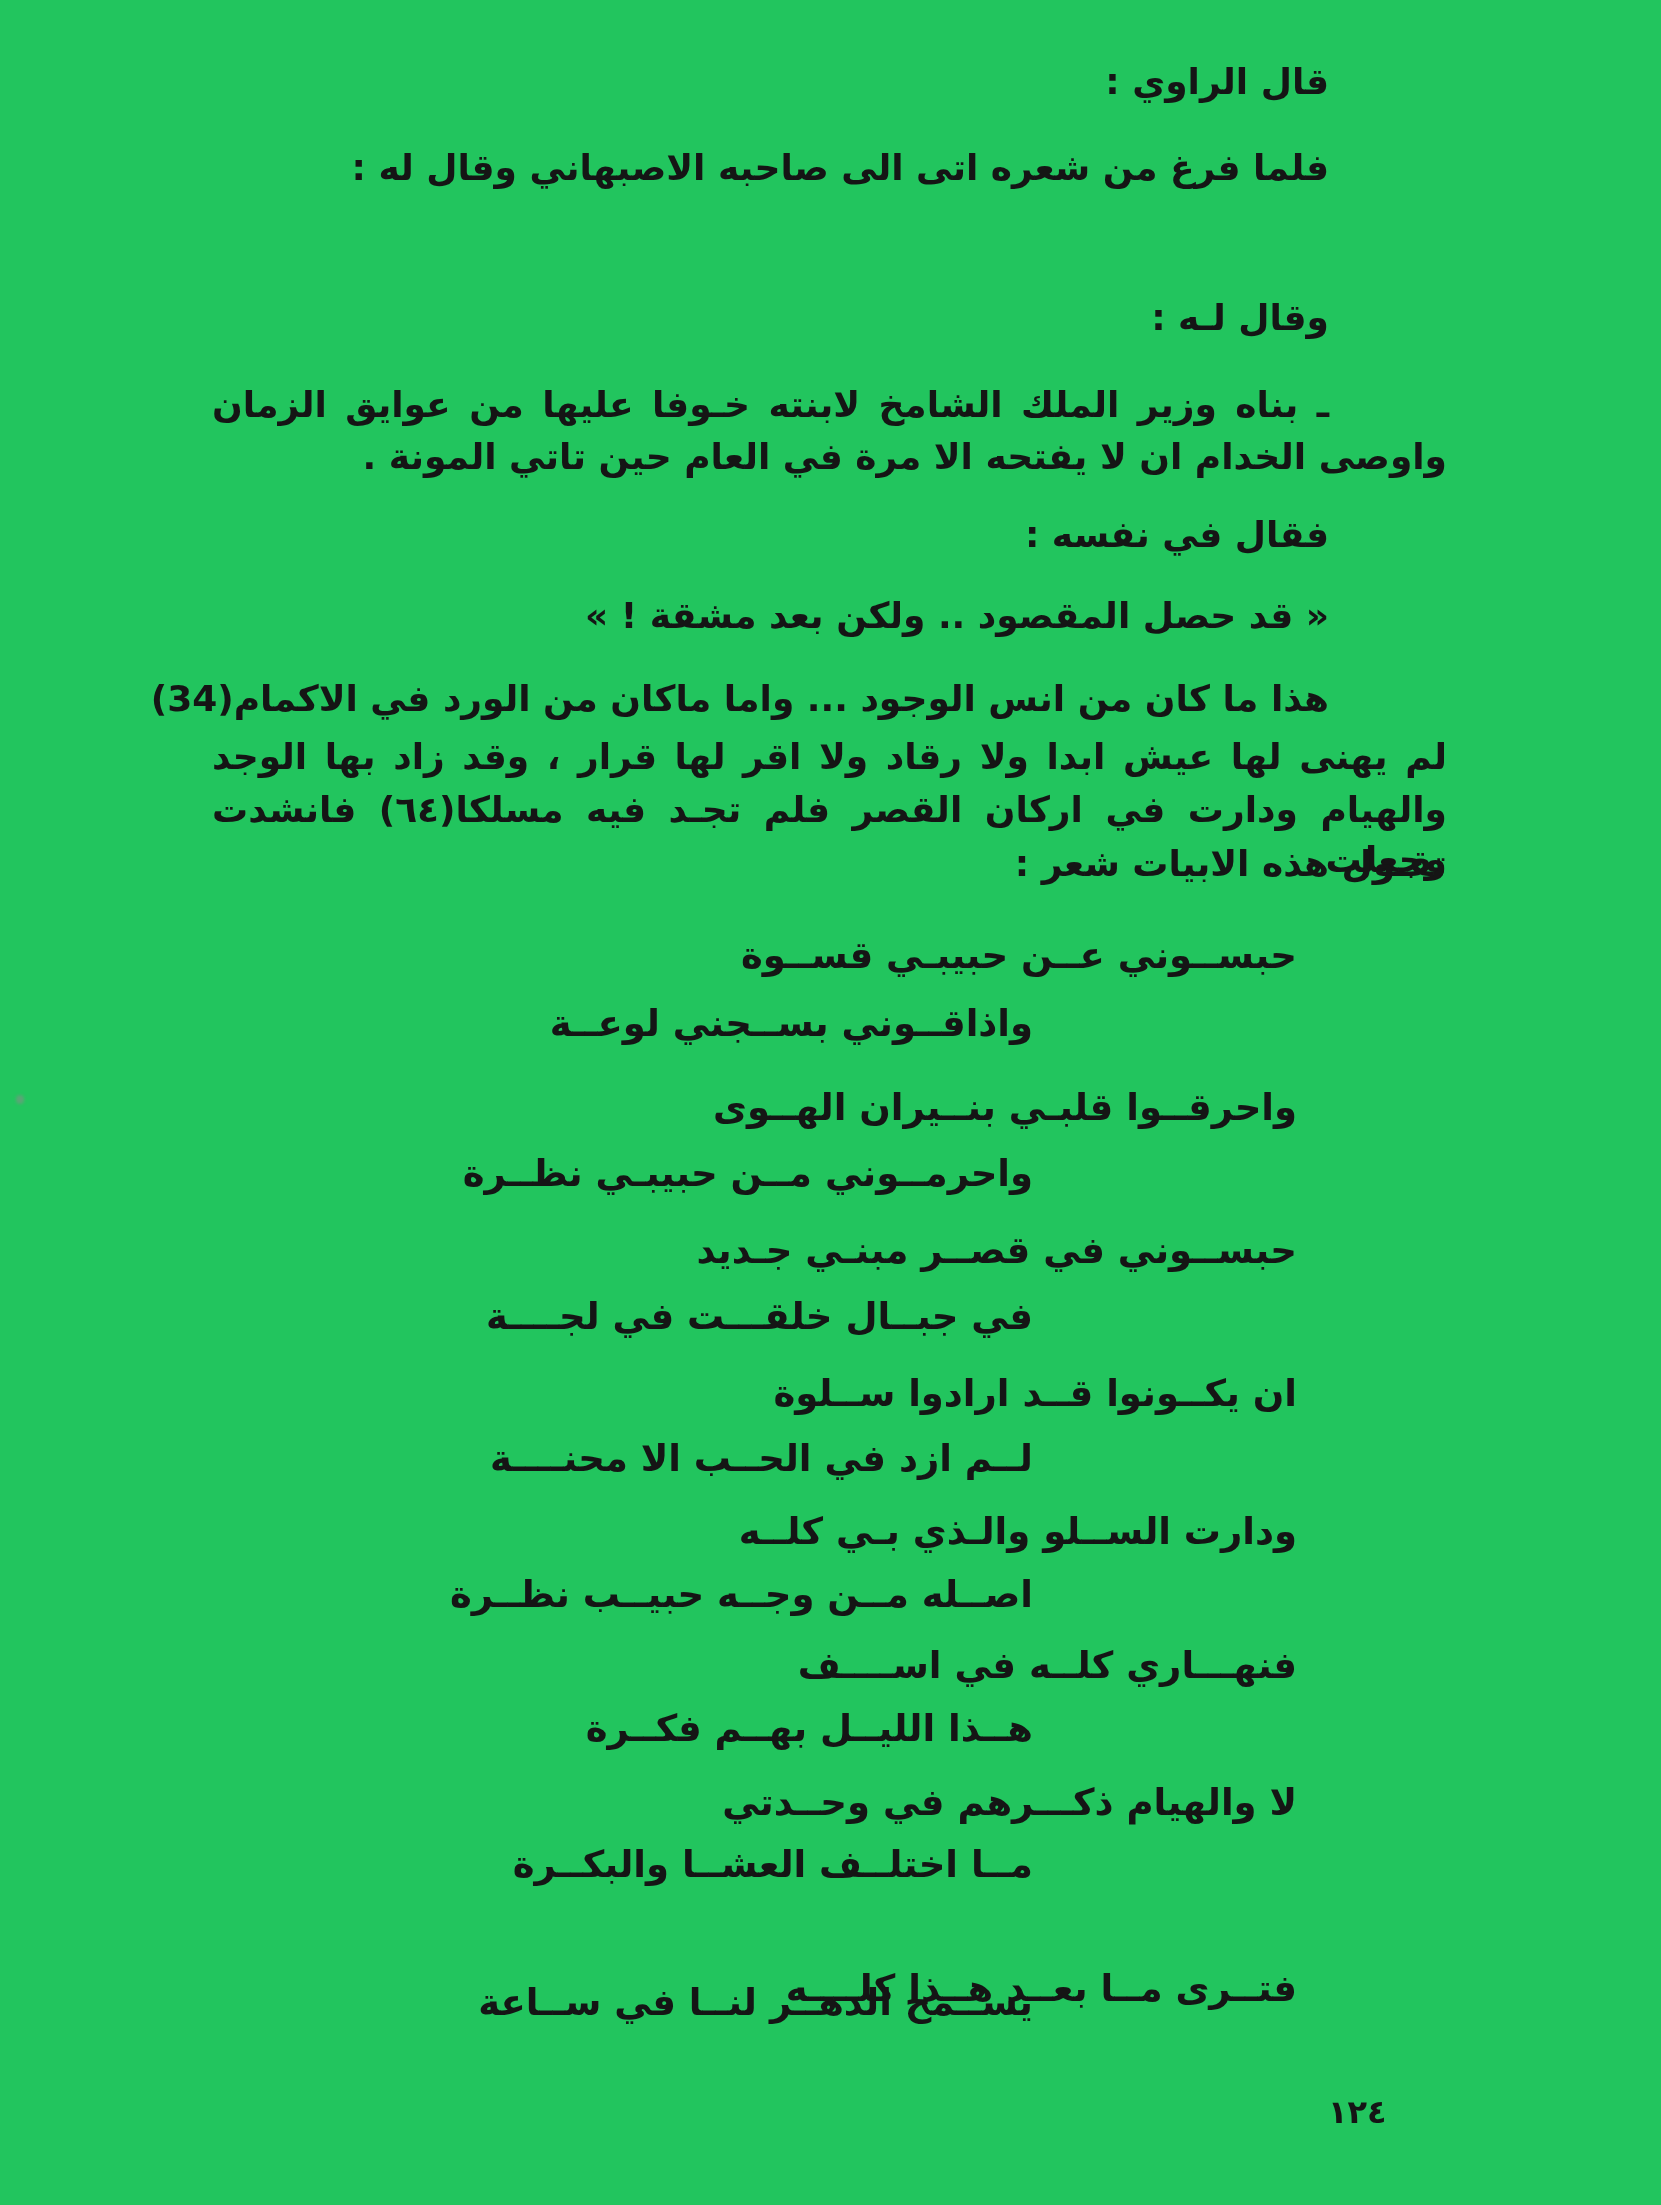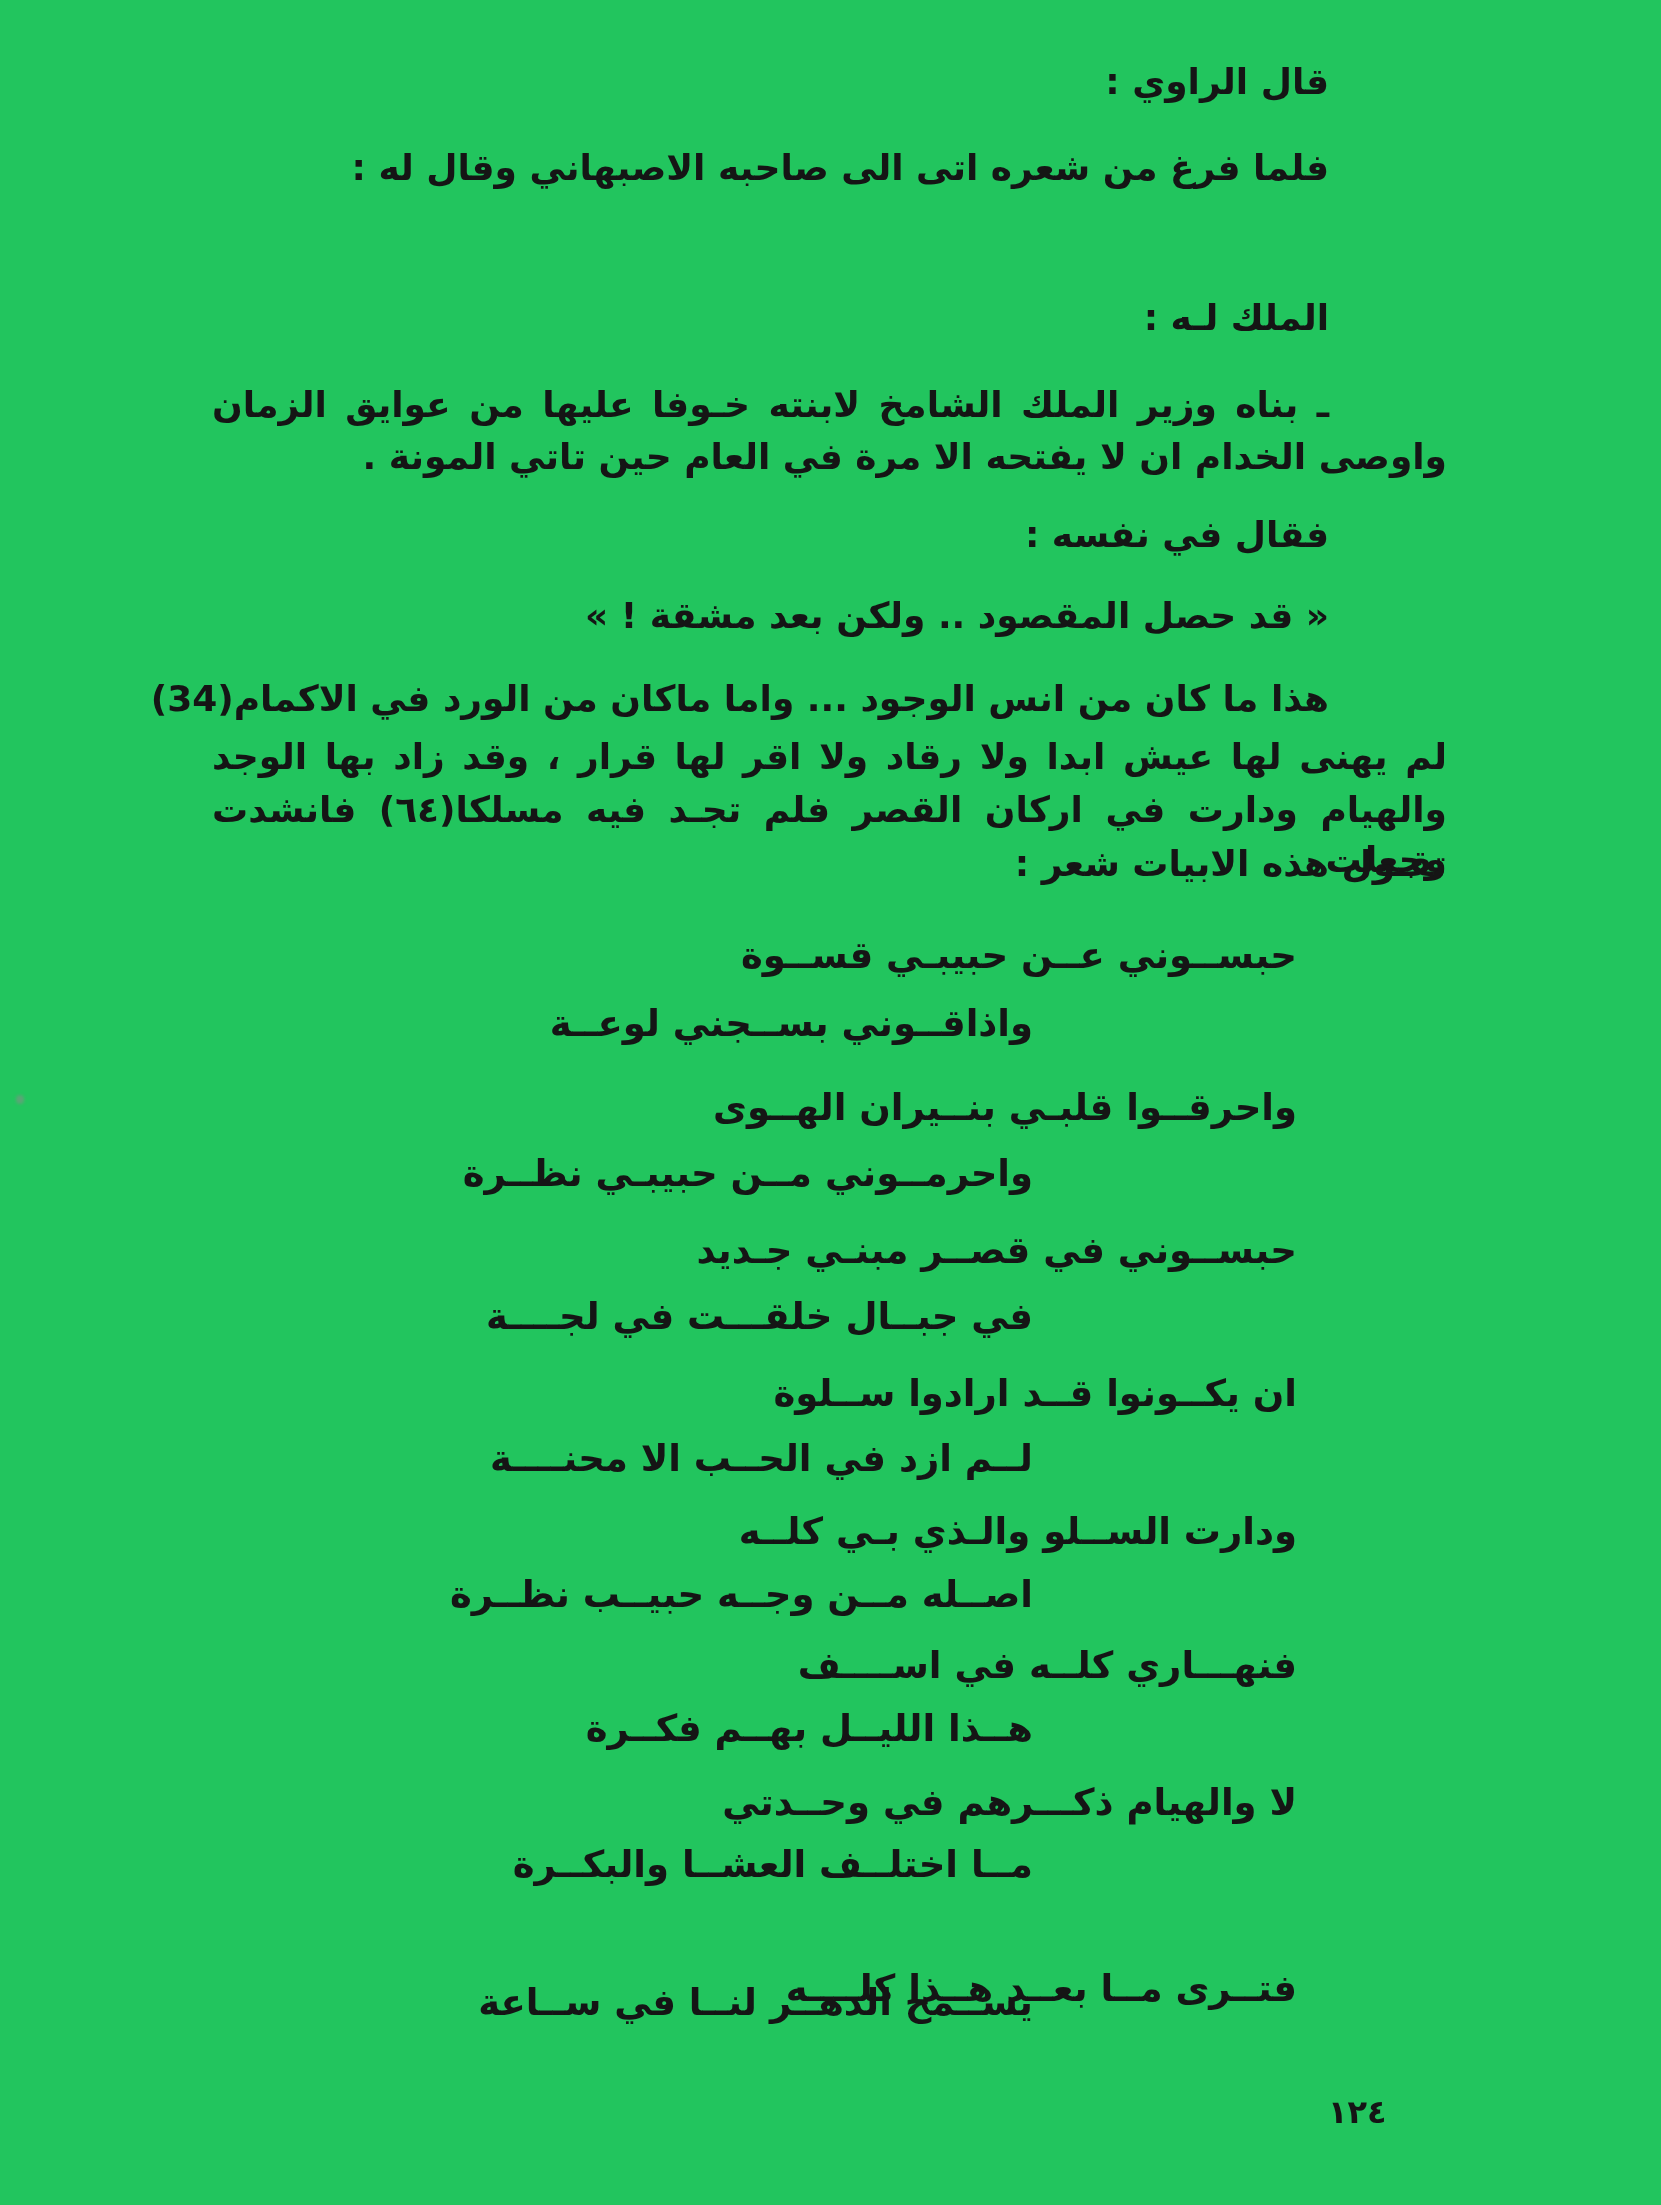--- a/index.html
+++ b/index.html
@@ -48,21 +48,21 @@
 </head>
 <body>
 
 <div class="page">
 
   <div class="line" style="top:57px; right:332px;">قال الراوي :</div>
 
   <div class="line" style="top:143px; right:332px;">فلما فرغ من شعره اتى الى صاحبه الاصبهاني وقال له :</div>
 
 
-  <div class="line" style="top:293px; right:332px;">الملك لـه :</div>
+  <div class="line" style="top:293px; right:332px;">وقال لـه :</div>
 
   <div class="line justify" style="top:380px; right:332px; width:1117px;">ـ بناه وزير الملك الشامخ لابنته خـوفا عليها من عوايق الزمان</div>
   <div class="line" style="top:432px; right:214px;">واوصى الخدام ان لا يفتحه الا مرة في العام حين تاتي المونة .</div>
 
   <div class="line" style="top:510px; right:332px;">فقال في نفسه :</div>
 
   <div class="line" style="top:591px; right:332px;">« قد حصل المقصود .. ولكن بعد مشقة ! »</div>
 
   <div class="line" style="top:674px; right:332px;">هذا ما كان من انس الوجود ... واما ماكان من الورد في الاكمام(34)</div>
   <div class="line justify" style="top:732px; right:214px; width:1235px;">لم يهنى لها عيش ابدا ولا رقاد ولا اقر لها قرار ، وقد زاد بها الوجد</div>

